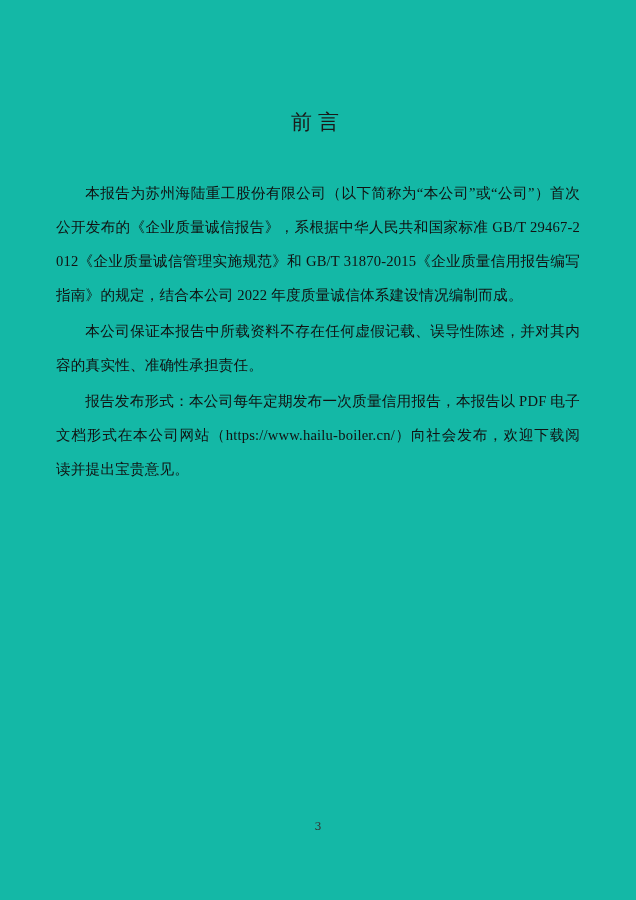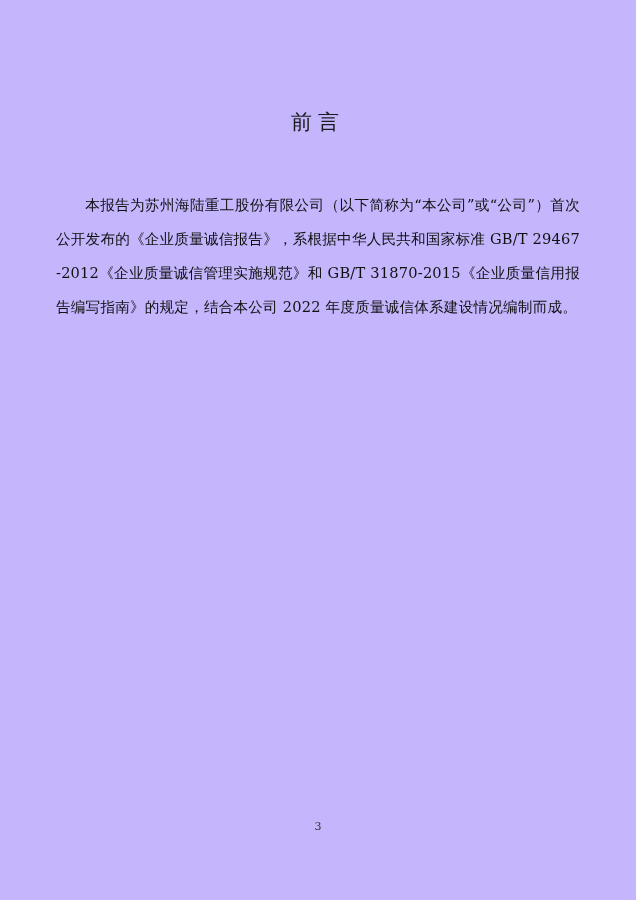--- a/index.html
+++ b/index.html
@@ -7,21 +7,21 @@
     padding: 0;
     background: #d8d8d8;
   }
   body {
     font-family: "DejaVu Serif", "Liberation Serif", serif;
   }
   .page {
     position: relative;
     width: 636px;
     height: 900px;
-    background: #c4b5fd;
+    background: #14b8a6;
     margin: 0 auto;
     box-sizing: border-box;
     overflow: hidden;
   }
   .page-inner {
     position: absolute;
     left: 56px;
     top: 0;
     width: 524px;
     height: 900px;
@@ -30,21 +30,22 @@
     text-align: center;
     font-size: 21px;
     letter-spacing: 6px;
     color: #1a1a1a;
     margin-top: 108px;
     margin-bottom: 0;
     font-weight: normal;
     font-family: "DejaVu Serif", "Liberation Serif", serif;
   }
   .body-block {
-    margin-top: 52px;
+    margin-top: 40px;
+    font-family: Liberation Serif, serif;
   }
   p.para {
     margin: 0 0 0 0;
     padding: 0;
     font-size: 14.6px;
     line-height: 34px;
     color: #111111;
     text-align: justify;
     text-justify: inter-ideograph;
     text-indent: 2em;
@@ -68,18 +69,20 @@
 </head>
 <body>
 
 <div class="page">
   <div class="page-inner">
 
     <h1 class="doc-title">前言</h1>
 
     <div class="body-block">
       <p class="para">本报告为苏州海陆重工股份有限公司（以下简称为“本公司”或“公司”）首次公开发布的《企业质量诚信报告》，系根据中华人民共和国家标准 GB/T 29467-2012《企业质量诚信管理实施规范》和 GB/T 31870-2015《企业质量信用报告编写指南》的规定，结合本公司 2022 年度质量诚信体系建设情况编制而成。</p>
+      <p class="para">本公司保证本报告中所载资料不存在任何虚假记载、误导性陈述，并对其内容的真实性、准确性承担责任。</p>
+      <p class="para">报告发布形式：本公司每年定期发布一次质量信用报告，本报告以 PDF 电子文档形式在本公司网站（https://www.hailu-boiler.cn/）向社会发布，欢迎下载阅读并提出宝贵意见。</p>
     </div>
 
   </div>
 
   <div class="page-number">3</div>
 </div>
 
 </body></html>

